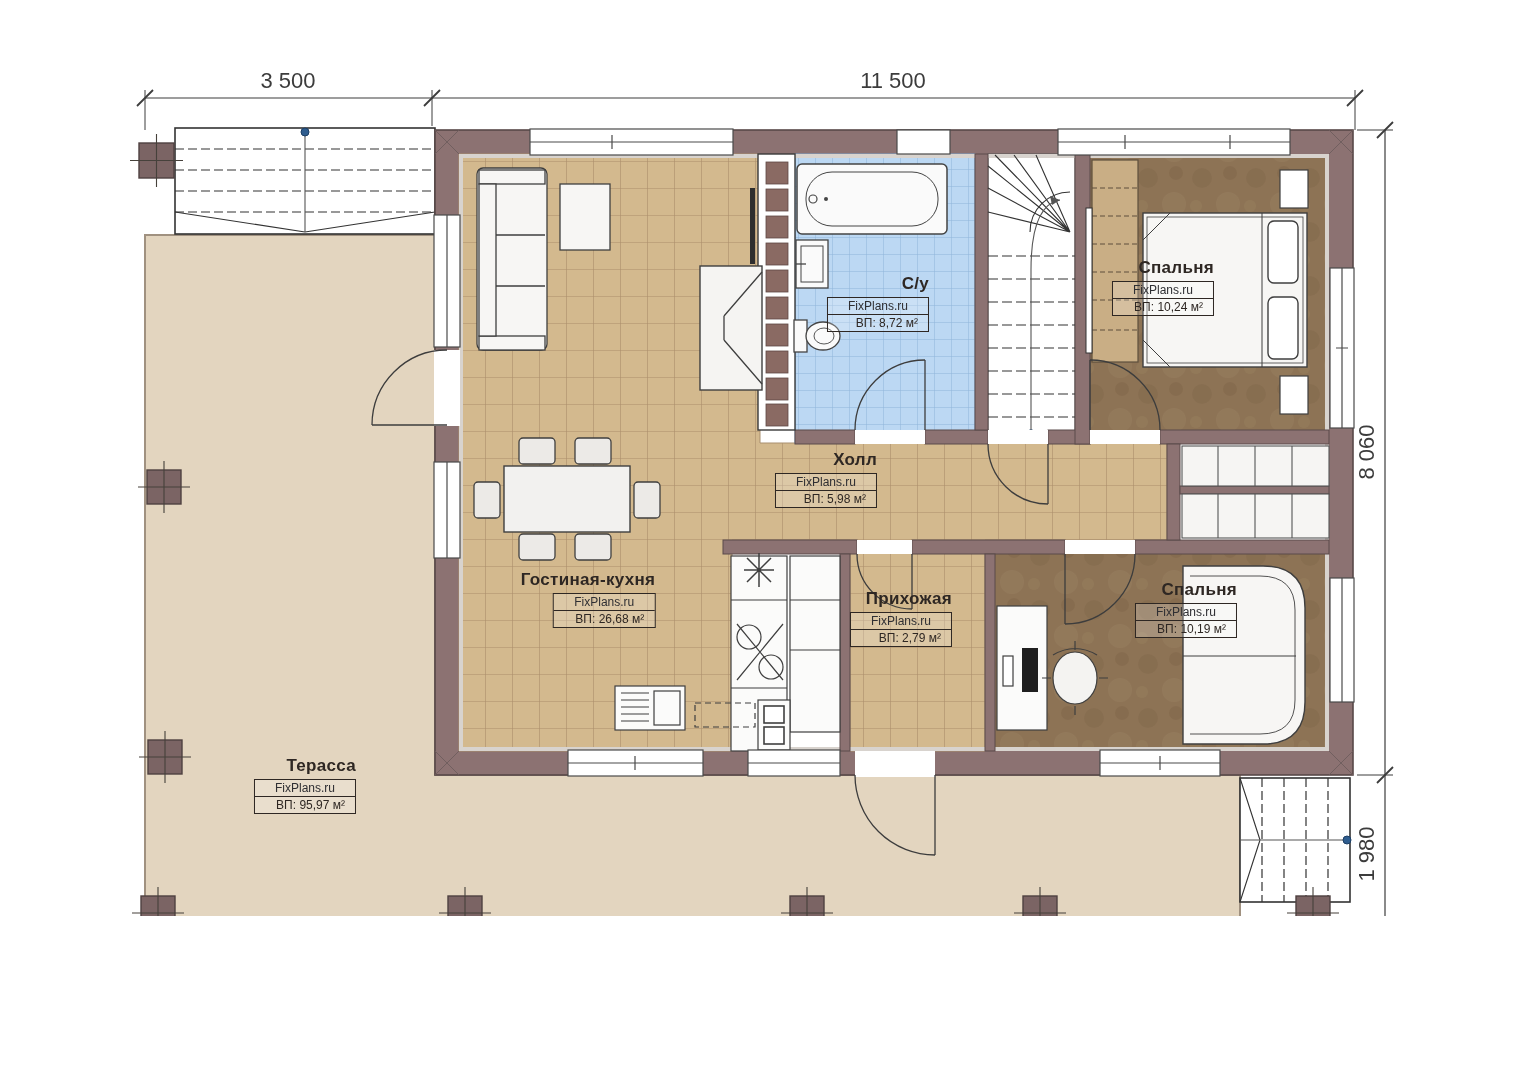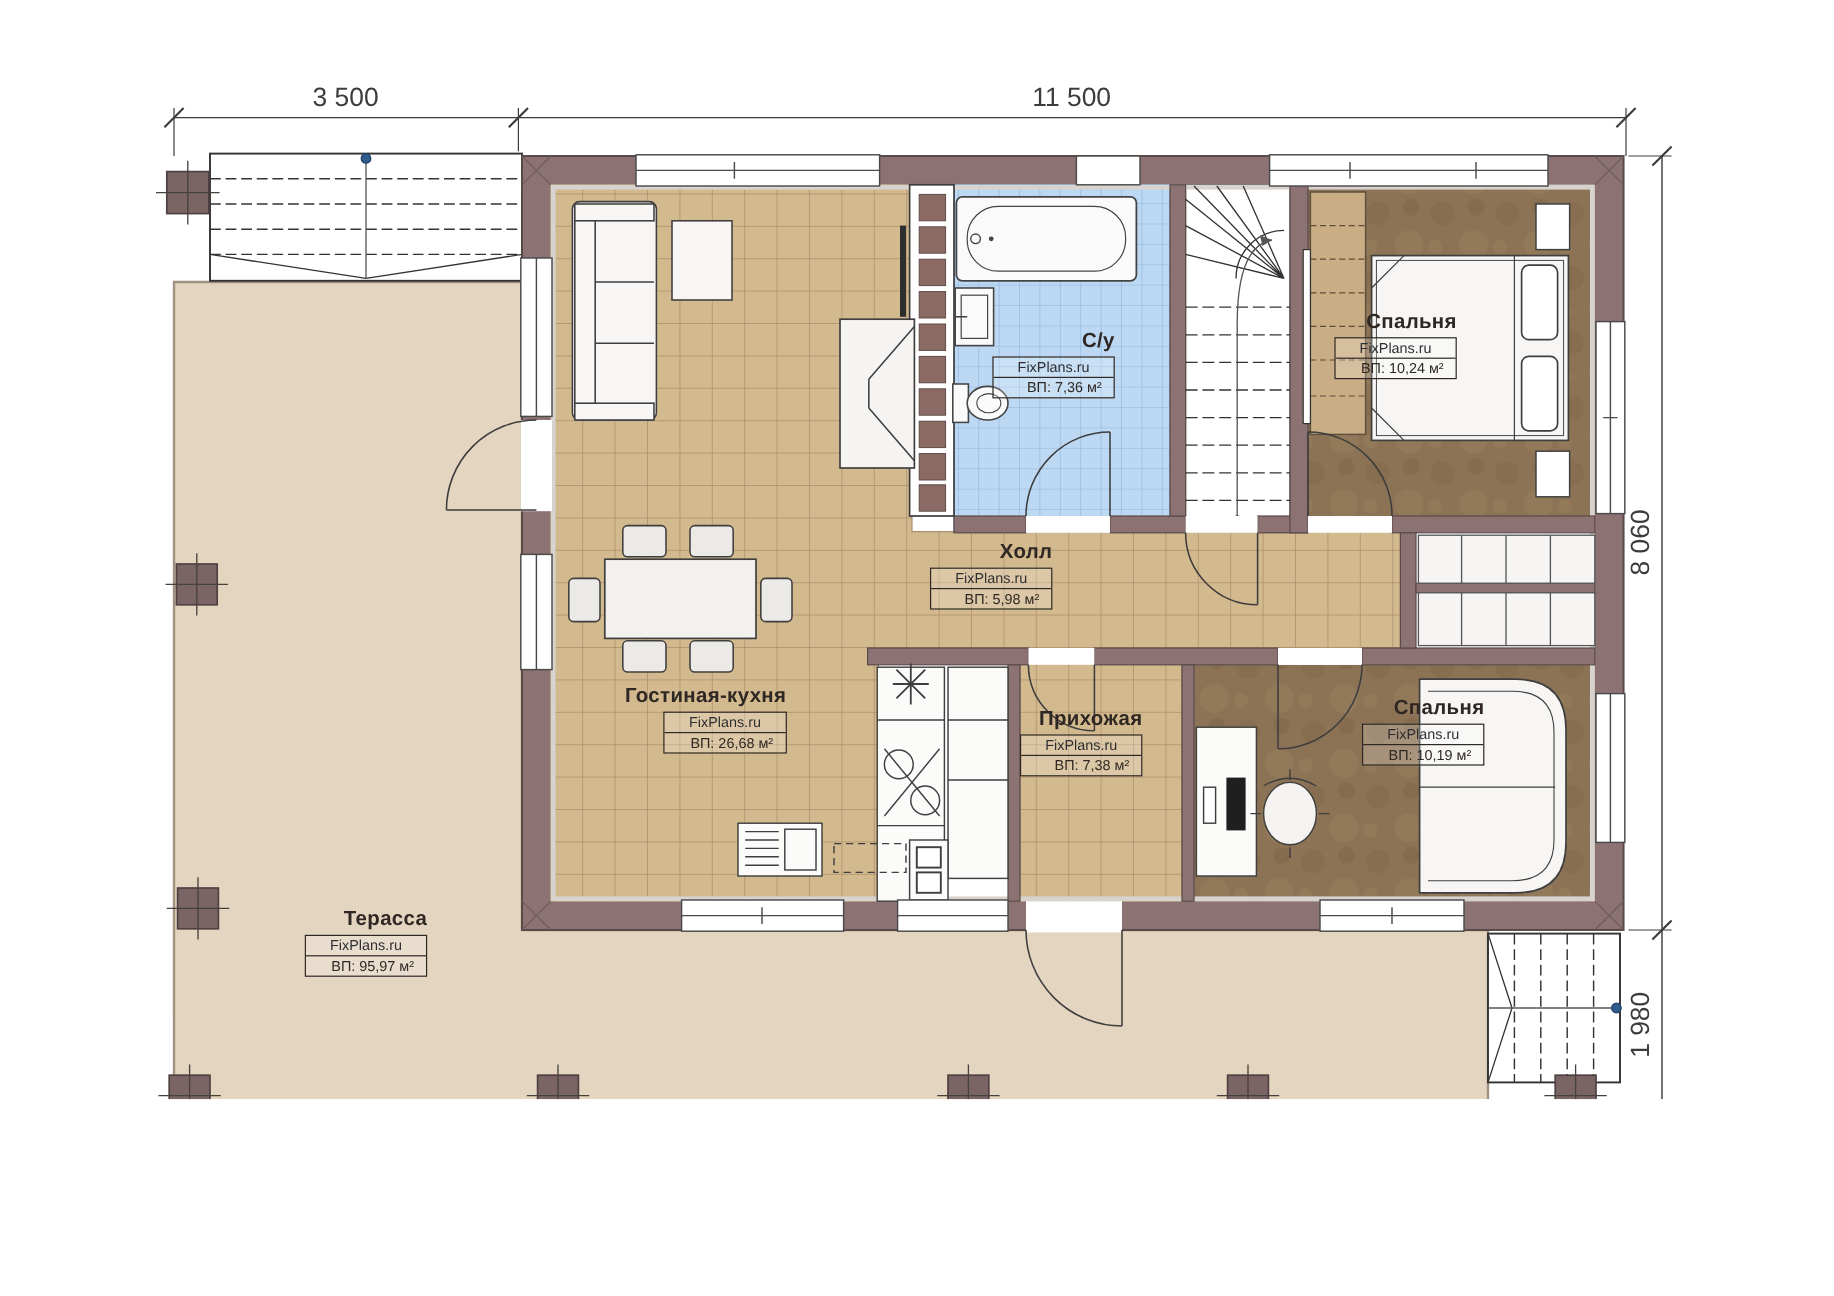--- a/index.html
+++ b/index.html
@@ -359,21 +359,21 @@
     <text class="dim-text" x="893" y="88" text-anchor="middle">11 500</text>
     <text class="dim-text" x="1374" y="452" text-anchor="middle" transform="rotate(-90 1374 452)">8 060</text>
     <text class="dim-text" x="1374" y="854" text-anchor="middle" transform="rotate(-90 1374 854)">1 980</text>
   </g>
 </svg>
 
   <div class="room-label" style="left:878px;top:274px;">
     <div class="room-title">С/у</div>
     <div class="label-box">
       <div class="label-brand">FixPlans.ru</div>
-      <div class="label-area">ВП: 7,36 м²</div>
+      <div class="label-area">ВП: 8,72 м²</div>
     </div>
   </div>
 
   <div class="room-label" style="left:1163px;top:258px;">
     <div class="room-title">Спальня</div>
     <div class="label-box">
       <div class="label-brand">FixPlans.ru</div>
       <div class="label-area">ВП: 10,24 м²</div>
     </div>
   </div>
@@ -391,21 +391,21 @@
     <div class="label-box">
       <div class="label-brand">FixPlans.ru</div>
       <div class="label-area">ВП: 26,68 м²</div>
     </div>
   </div>
 
   <div class="room-label" style="left:901px;top:589px;">
     <div class="room-title">Прихожая</div>
     <div class="label-box">
       <div class="label-brand">FixPlans.ru</div>
-      <div class="label-area">ВП: 7,38 м²</div>
+      <div class="label-area">ВП: 2,79 м²</div>
     </div>
   </div>
 
   <div class="room-label" style="left:1186px;top:580px;">
     <div class="room-title">Спальня</div>
     <div class="label-box">
       <div class="label-brand">FixPlans.ru</div>
       <div class="label-area">ВП: 10,19 м²</div>
     </div>
   </div>

